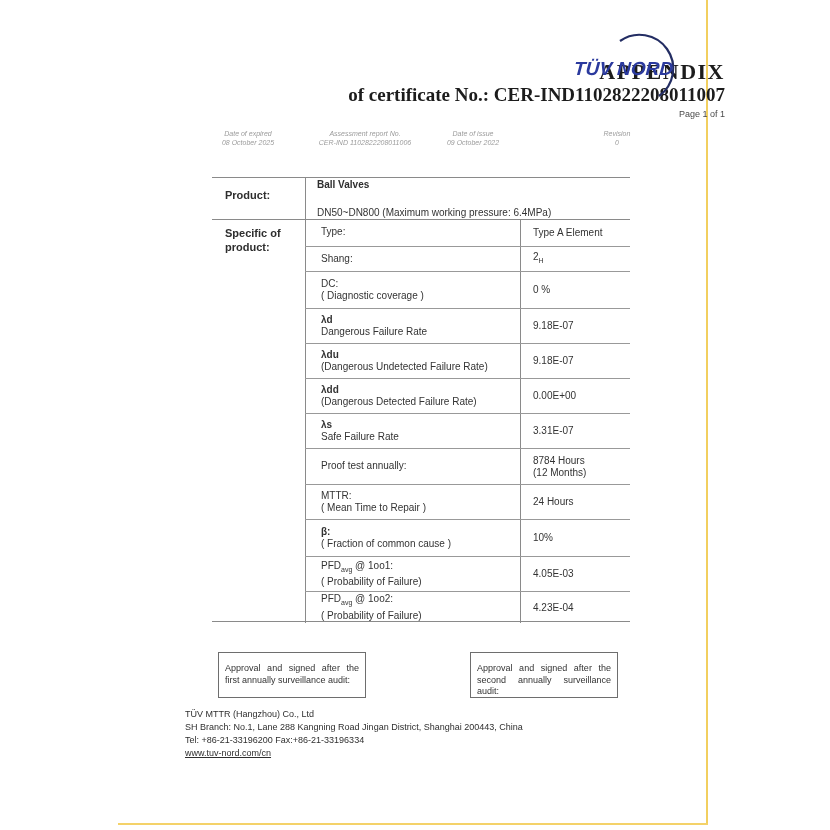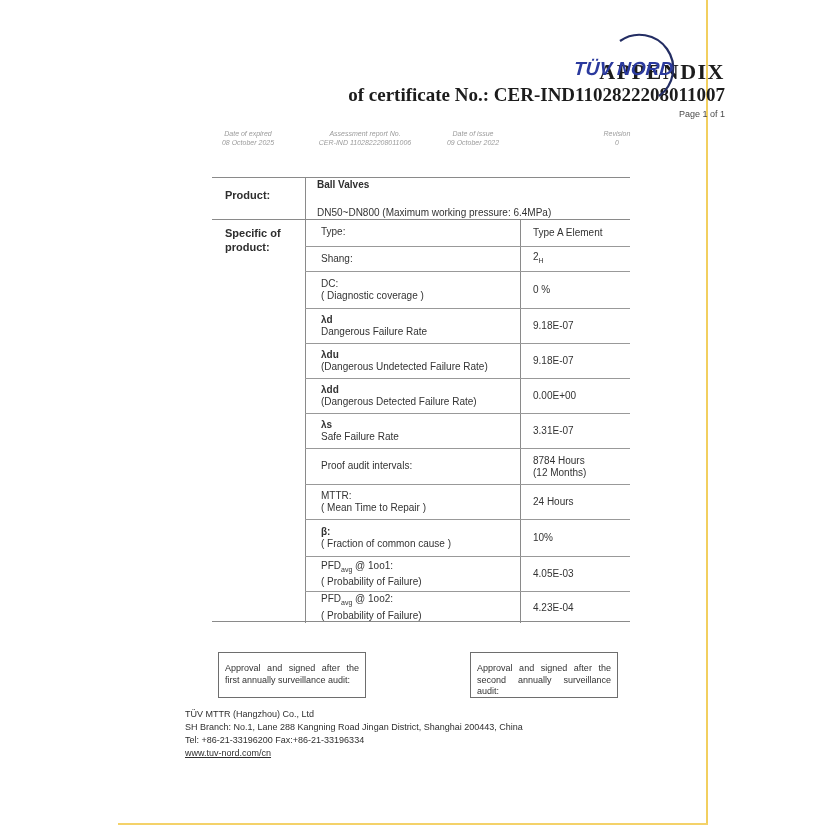--- a/index.html
+++ b/index.html
@@ -182,21 +182,21 @@
             <div class="l1"><span data-bind="table.rows.6.param1">λs</span></div>
             <div class="l2" data-bind="table.rows.6.param2">Safe Failure Rate</div>
           </div>
         <div class="vcell">
             <div><span data-bind="table.rows.6.value">3.31E-07</span></div>
           </div>
       </div>
 
       <div class="trow" style="height:36px">
         <div class="pcell">
-            <div class="l1"><span data-bind="table.rows.7.param1">Proof audit intervals:</span></div>
+            <div class="l1"><span data-bind="table.rows.7.param1">Proof test annually:</span></div>
           </div>
         <div class="vcell">
             <div><span data-bind="table.rows.7.value">8784 Hours</span></div>
             <div class="v2" data-bind="table.rows.7.value2">(12 Months)</div>
           </div>
       </div>
 
       <div class="trow" style="height:35px">
         <div class="pcell">
             <div class="l1"><span data-bind="table.rows.8.param1">MTTR:</span></div>

